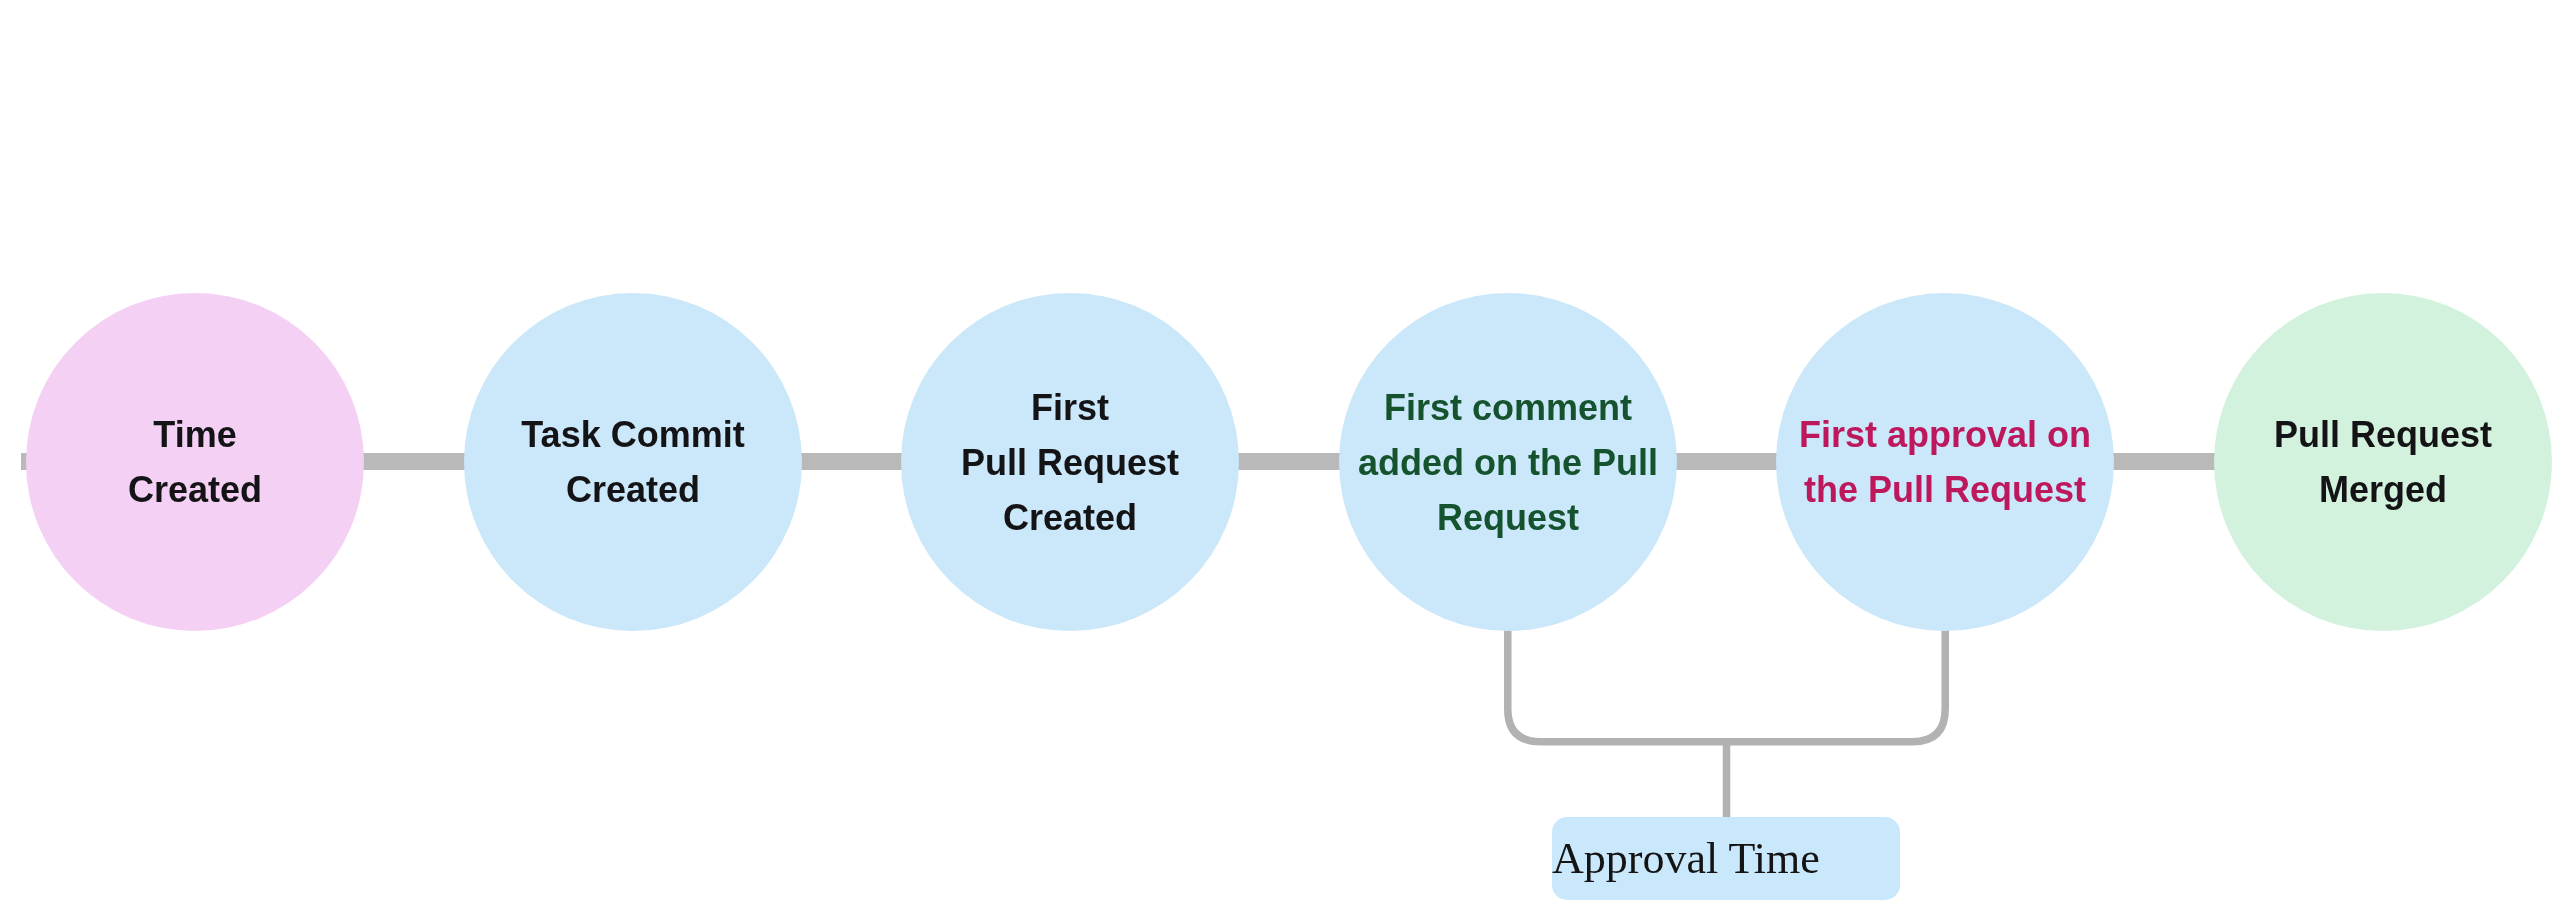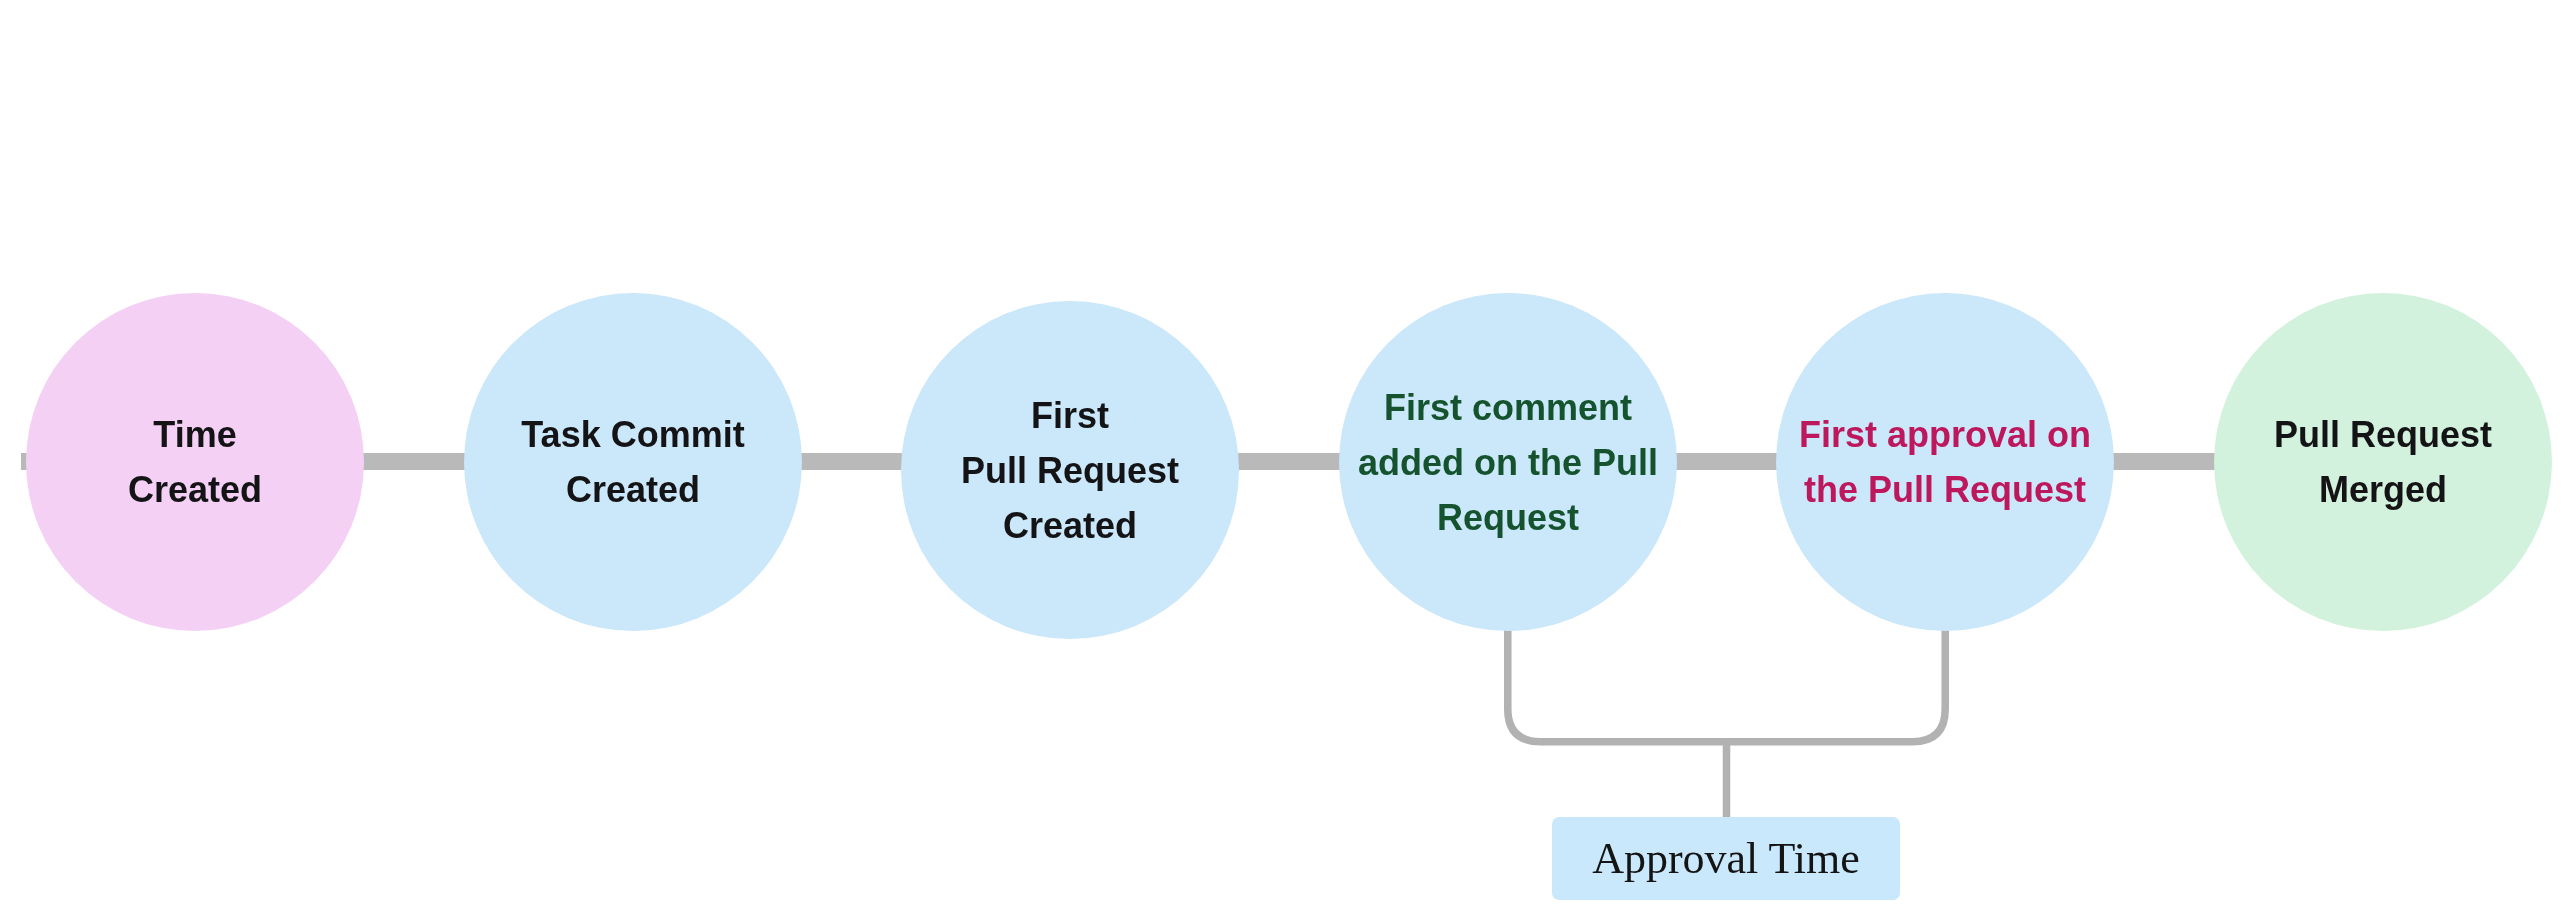--- a/index.html
+++ b/index.html
@@ -82,24 +82,24 @@
     white-space: pre-line;
   }
 
   
   .annotation-box {
     position: absolute;
     left: 1552px;
     top: 817px;
     width: 348px;
     height: 83px;
-    border-radius: 7px;
+    border-radius: 15px;
     display: flex;
     align-items: center;
-    justify-content: center;
+    justify-content: flex-start;
     z-index: 3;
   }
   .annotation-label {
     font-family: cursive;
     font-size: 44px;
     color: #141414;
     white-space: nowrap;
   }
 </style>
 </head>
@@ -117,21 +117,21 @@
 
   <div id="stages">
       <div class="stage-circle" style="left: 26px; top: 293px; background: rgb(244, 208, 245);">
     <span class="stage-label" style="color: rgb(20, 20, 22);">Time
 Created</span>
   </div>
       <div class="stage-circle" style="left: 464px; top: 293px; background: rgb(203, 231, 250);">
     <span class="stage-label" style="color: rgb(20, 20, 22);">Task Commit
 Created</span>
   </div>
-      <div class="stage-circle" style="left: 901px; top: 301px; background: rgb(203, 231, 250);">
+      <div class="stage-circle" style="left: 901px; top: 293px; background: rgb(203, 231, 250);">
     <span class="stage-label" style="color: rgb(20, 20, 22);">First
 Pull Request
 Created</span>
   </div>
       <div class="stage-circle" style="left: 1339px; top: 293px; background: rgb(203, 231, 250);">
     <span class="stage-label" style="color: #14532d;">First comment
 added on the Pull
 Request</span>
   </div>
       <div class="stage-circle" style="left: 1776px; top: 293px; background: rgb(203, 231, 250);">

